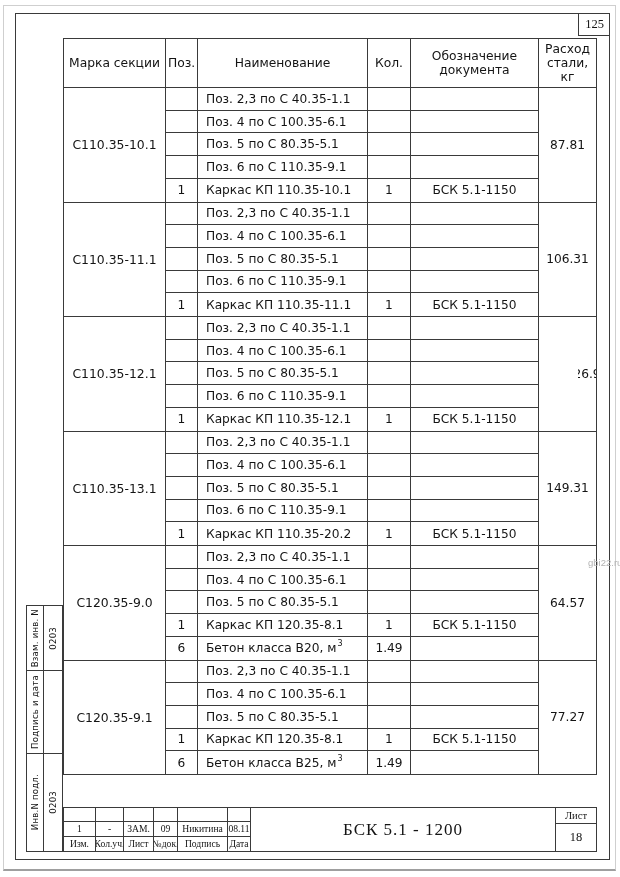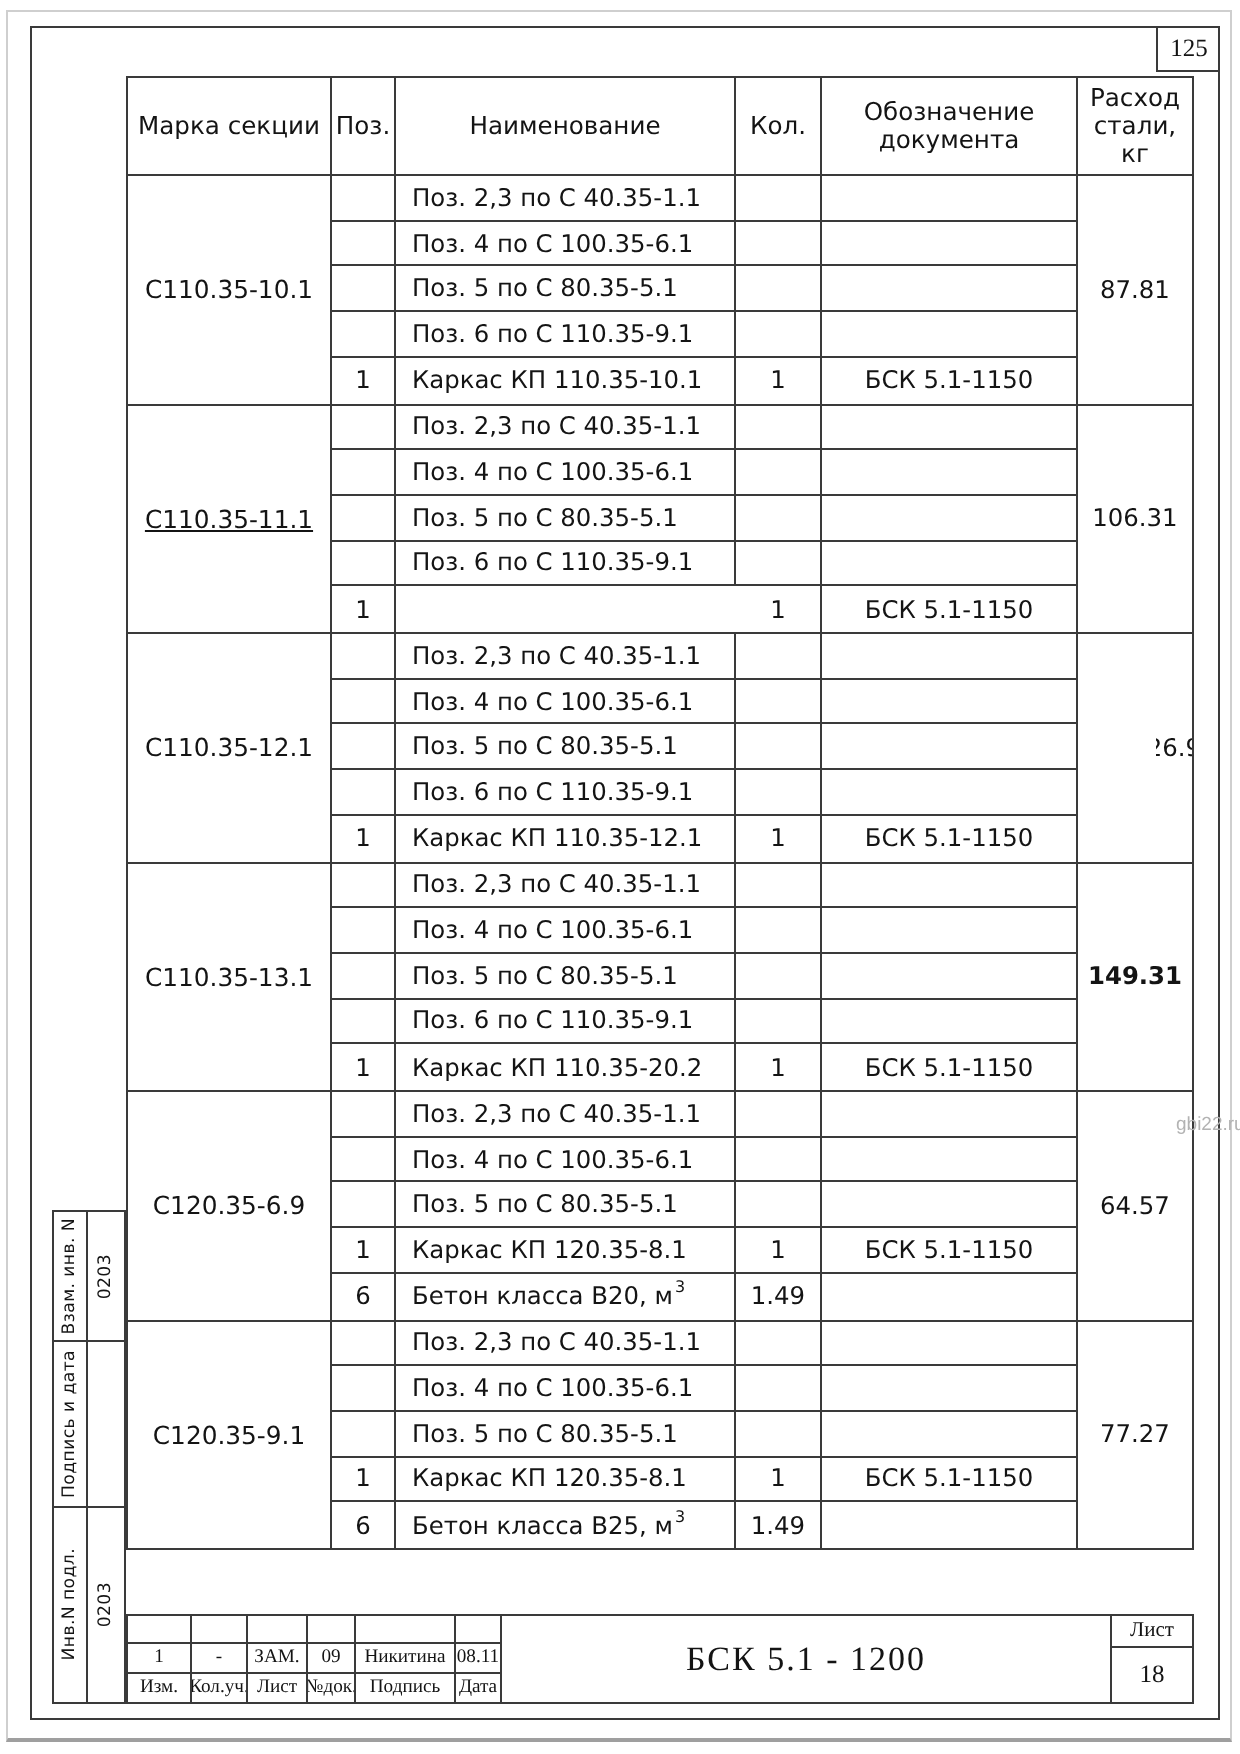--- a/index.html
+++ b/index.html
@@ -117,38 +117,39 @@
         <div class="cell pos" style="grid-area: 4 / 2;"></div>
         <div class="cell name" style="grid-area: 4 / 3;">Поз. 6 по С 110.35-9.1</div>
         <div class="cell qty" style="grid-area: 4 / 4;"></div>
         <div class="cell doc" style="grid-area: 4 / 5;"></div>
         <div class="cell pos bnone" style="grid-area: 5 / 2;">1</div>
         <div class="cell name bnone" style="grid-area: 5 / 3;">Каркас КП 110.35-10.1</div>
         <div class="cell qty bnone" style="grid-area: 5 / 4;">1</div>
         <div class="cell doc bnone" style="grid-area: 5 / 5;">БСК 5.1-1150</div>
         <div class="cell steel" style="grid-area: 1 / 6 / 6;">87.81</div>
       </div><div class="tsection">
-        <div class="cell mark" style="grid-area: 1 / 1 / 6; text-decoration: underline;">С110.35-11.1</div>
+        <div class="cell mark" style="grid-area: 1 / 1 / 6;">С110.35-11.1</div>
         <div class="cell pos" style="grid-area: 1 / 2;"></div>
         <div class="cell name" style="grid-area: 1 / 3;">Поз. 2,3 по С 40.35-1.1</div>
         <div class="cell qty" style="grid-area: 1 / 4;"></div>
         <div class="cell doc" style="grid-area: 1 / 5;"></div>
         <div class="cell pos" style="grid-area: 2 / 2;"></div>
         <div class="cell name" style="grid-area: 2 / 3;">Поз. 4 по С 100.35-6.1</div>
         <div class="cell qty" style="grid-area: 2 / 4;"></div>
         <div class="cell doc" style="grid-area: 2 / 5;"></div>
         <div class="cell pos" style="grid-area: 3 / 2;"></div>
         <div class="cell name" style="grid-area: 3 / 3;">Поз. 5 по С 80.35-5.1</div>
         <div class="cell qty" style="grid-area: 3 / 4;"></div>
         <div class="cell doc" style="grid-area: 3 / 5;"></div>
         <div class="cell pos" style="grid-area: 4 / 2;"></div>
         <div class="cell name" style="grid-area: 4 / 3;">Поз. 6 по С 110.35-9.1</div>
         <div class="cell qty" style="grid-area: 4 / 4;"></div>
         <div class="cell doc" style="grid-area: 4 / 5;"></div>
         <div class="cell pos bnone" style="grid-area: 5 / 2;">1</div>
+        <div class="cell name bnone" style="grid-area: 5 / 3;">Каркас КП 110.35-11.1</div>
         <div class="cell qty bnone" style="grid-area: 5 / 4;">1</div>
         <div class="cell doc bnone" style="grid-area: 5 / 5;">БСК 5.1-1150</div>
         <div class="cell steel" style="grid-area: 1 / 6 / 6;">106.31</div>
       </div><div class="tsection">
         <div class="cell mark" style="grid-area: 1 / 1 / 6;">С110.35-12.1</div>
         <div class="cell pos" style="grid-area: 1 / 2;"></div>
         <div class="cell name" style="grid-area: 1 / 3;">Поз. 2,3 по С 40.35-1.1</div>
         <div class="cell qty" style="grid-area: 1 / 4;"></div>
         <div class="cell doc" style="grid-area: 1 / 5;"></div>
         <div class="cell pos" style="grid-area: 2 / 2;"></div>
@@ -183,23 +184,23 @@
         <div class="cell qty" style="grid-area: 3 / 4;"></div>
         <div class="cell doc" style="grid-area: 3 / 5;"></div>
         <div class="cell pos" style="grid-area: 4 / 2;"></div>
         <div class="cell name" style="grid-area: 4 / 3;">Поз. 6 по С 110.35-9.1</div>
         <div class="cell qty" style="grid-area: 4 / 4;"></div>
         <div class="cell doc" style="grid-area: 4 / 5;"></div>
         <div class="cell pos bnone" style="grid-area: 5 / 2;">1</div>
         <div class="cell name bnone" style="grid-area: 5 / 3;">Каркас КП 110.35-20.2</div>
         <div class="cell qty bnone" style="grid-area: 5 / 4;">1</div>
         <div class="cell doc bnone" style="grid-area: 5 / 5;">БСК 5.1-1150</div>
-        <div class="cell steel" style="grid-area: 1 / 6 / 6; font-weight: bold;">149.31</div>
+        <div class="cell steel" style="grid-area: 1 / 6 / 6;">149.31</div>
       </div><div class="tsection">
-        <div class="cell mark" style="grid-area: 1 / 1 / 6;">С120.35-6.9</div>
+        <div class="cell mark" style="grid-area: 1 / 1 / 6;">С120.35-9.0</div>
         <div class="cell pos" style="grid-area: 1 / 2;"></div>
         <div class="cell name" style="grid-area: 1 / 3;">Поз. 2,3 по С 40.35-1.1</div>
         <div class="cell qty" style="grid-area: 1 / 4;"></div>
         <div class="cell doc" style="grid-area: 1 / 5;"></div>
         <div class="cell pos" style="grid-area: 2 / 2;"></div>
         <div class="cell name" style="grid-area: 2 / 3;">Поз. 4 по С 100.35-6.1</div>
         <div class="cell qty" style="grid-area: 2 / 4;"></div>
         <div class="cell doc" style="grid-area: 2 / 5;"></div>
         <div class="cell pos" style="grid-area: 3 / 2;"></div>
         <div class="cell name" style="grid-area: 3 / 3;">Поз. 5 по С 80.35-5.1</div>

